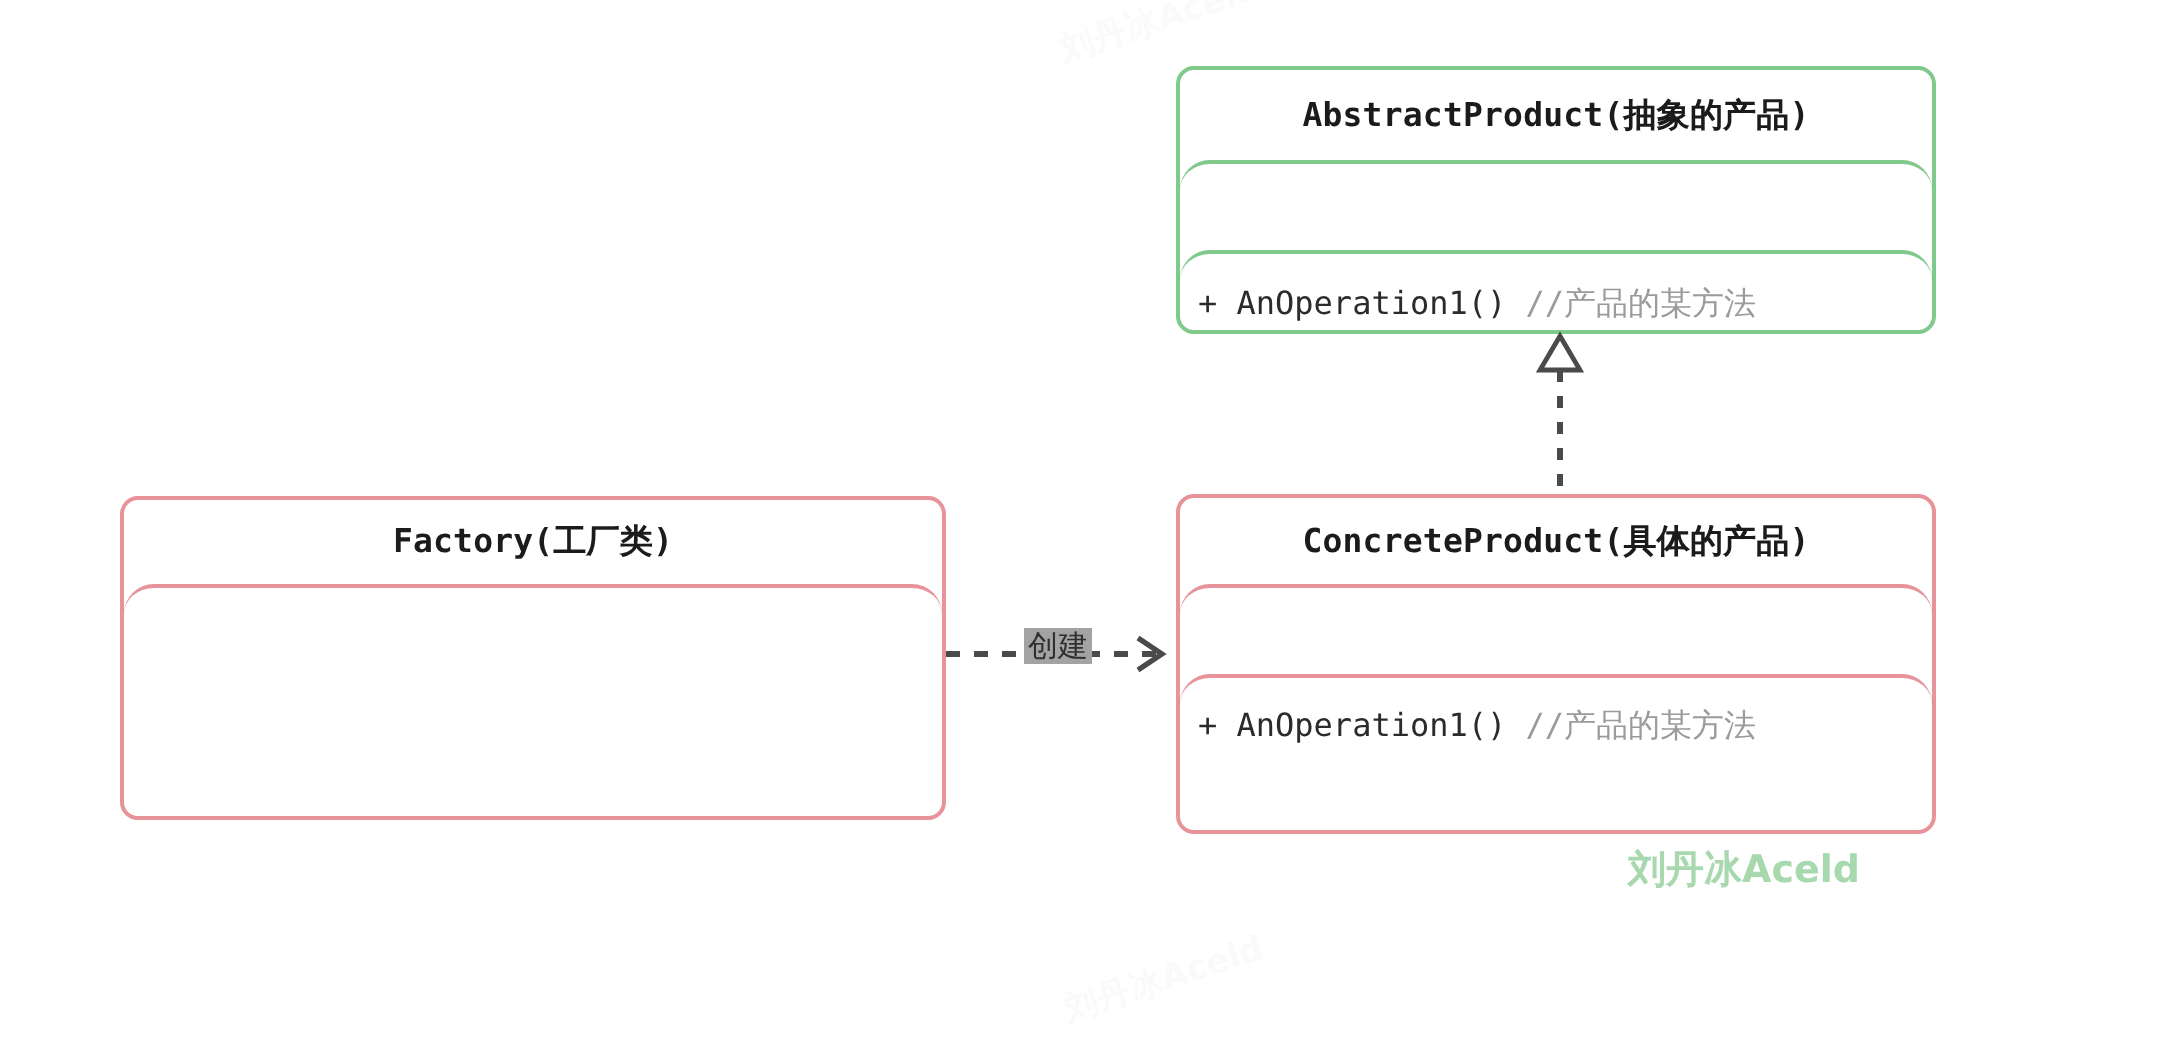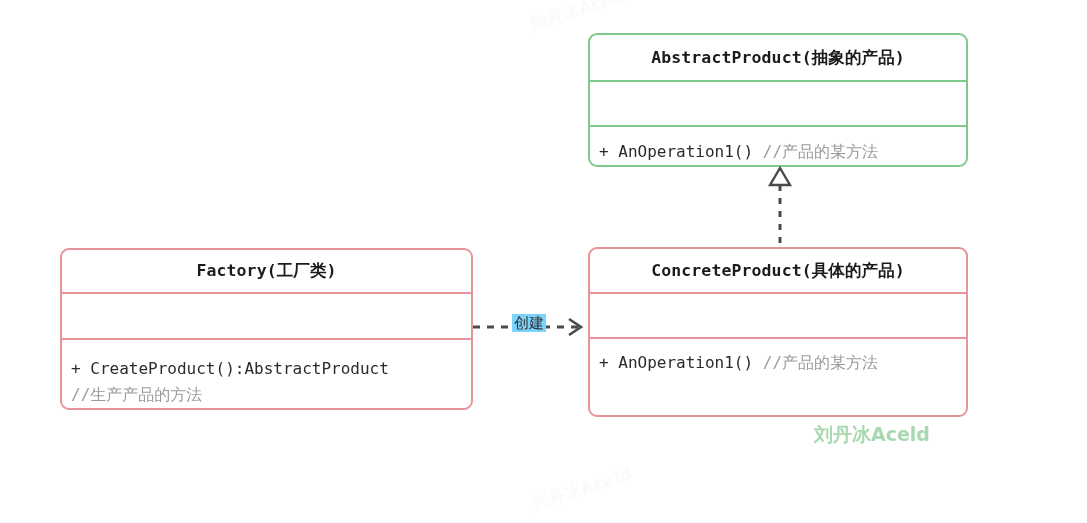--- a/index.html
+++ b/index.html
@@ -28,20 +28,21 @@
     background: #ffffff;
     border-radius: 9px;
     border: 2px solid #e8939a;
     overflow: hidden;
   }
   .uml-box.green { border-color: #7fc98a; }
 
   .uml-row {
     box-sizing: border-box;
     position: relative;
+    border-radius: 15px;
   }
   .uml-row.title {
     display: flex;
     align-items: center;
     justify-content: center;
     font-weight: bold;
     font-size: 16.5px;
     color: #1b1b1b;
     letter-spacing: 0.1px;
   }
@@ -73,21 +74,21 @@
   
   .connector {
     position: absolute;
     pointer-events: none;
   }
 
   .create-label {
     position: absolute;
     font-size: 15px;
     color: #2f2f2f;
-    background: #7dd3fc;
+    background: #a3a3a3;
     padding: 0 2px;
     line-height: 18px;
     white-space: nowrap;
   }
 
   
   .watermark-main {
     position: absolute;
     font-family: "DejaVu Sans", "Liberation Sans", sans-serif;
     font-weight: bold;
@@ -131,24 +132,20 @@
     <div class="uml-row title" style="height:43px;">ConcreteProduct(具体的产品)</div>
     <div class="uml-row attrs" style="height:45px;"></div>
     <div class="uml-row ops" style="height:39px;">
       <div class="op-line"><span>+ AnOperation1() </span><span class="comment">//产品的某方法</span></div>
     </div>
   </div>
 
   <div class="uml-box" style="left:60px; top:248px; width:413px; height:162px;">
     <div class="uml-row title" style="height:42px;">Factory(工厂类)</div>
     <div class="uml-row attrs" style="height:46px;"></div>
-    <div class="uml-row ops" style="height:70px;">
-      <div class="op-line"><span>+ CreateProduct():AbstractProduct</span></div>
-      <div class="op-line"><span class="comment">//生产产品的方法</span></div>
-    </div>
   </div>
 
   <svg class="connector" style="left:471px; top:316px;" width="120" height="22" viewBox="0 0 120 22">
     <line x1="2" y1="11" x2="108" y2="11" stroke="#4a4a4a" stroke-width="3" stroke-dasharray="7,7"></line>
     <polyline points="98,3 110,11 98,19" fill="none" stroke="#4a4a4a" stroke-width="2.6" stroke-linecap="butt" stroke-linejoin="miter"></polyline>
   </svg>
   <div class="create-label" style="left:512px; top:314px;">创建</div>
 
   <div class="watermark-main" style="left:814px; top:422px;">刘丹冰Aceld</div>
 

